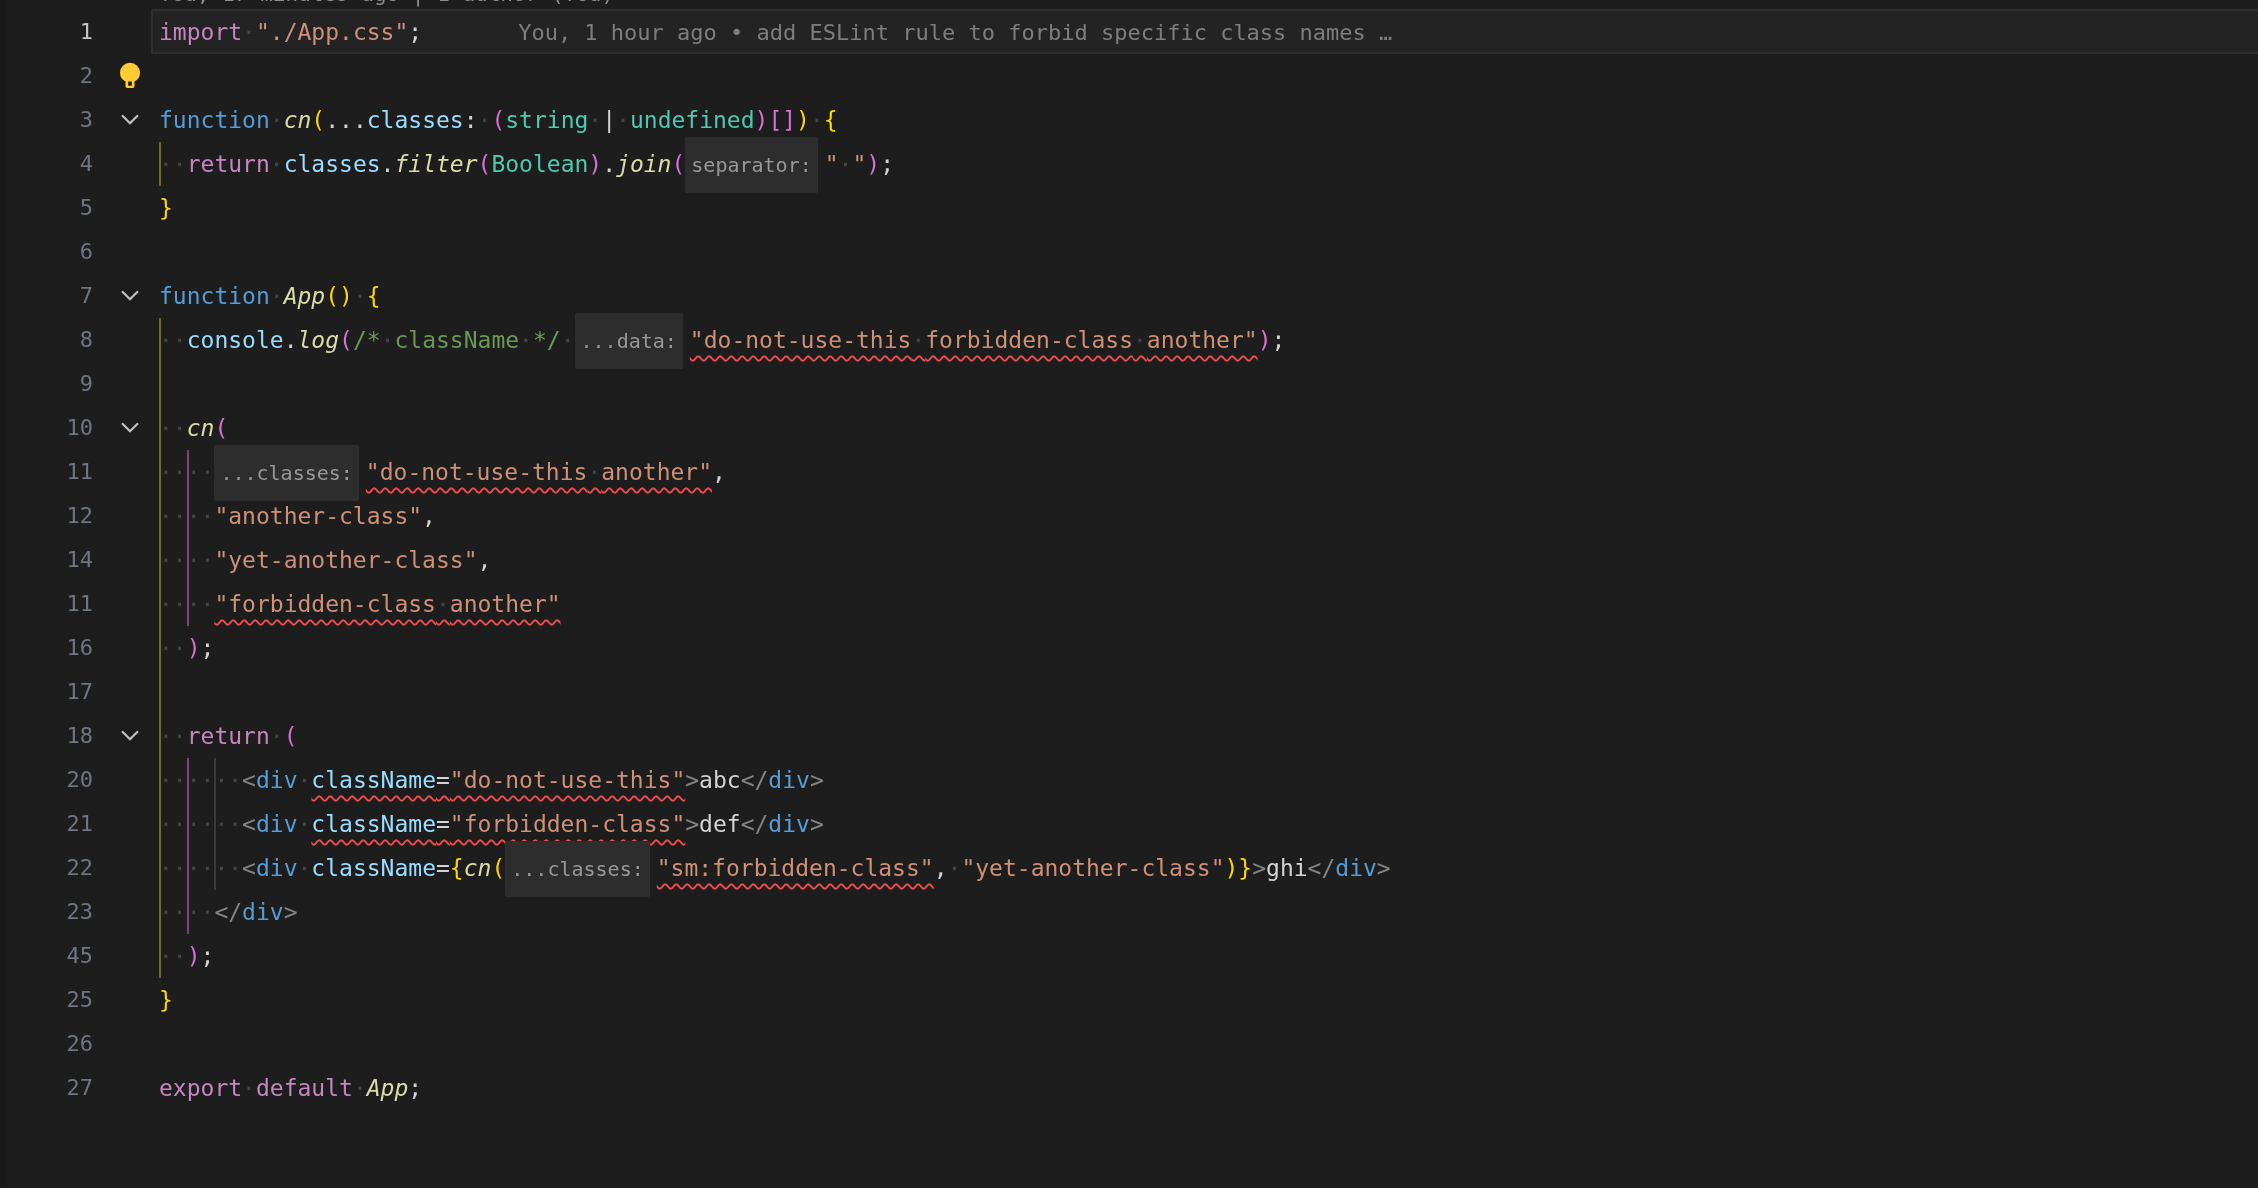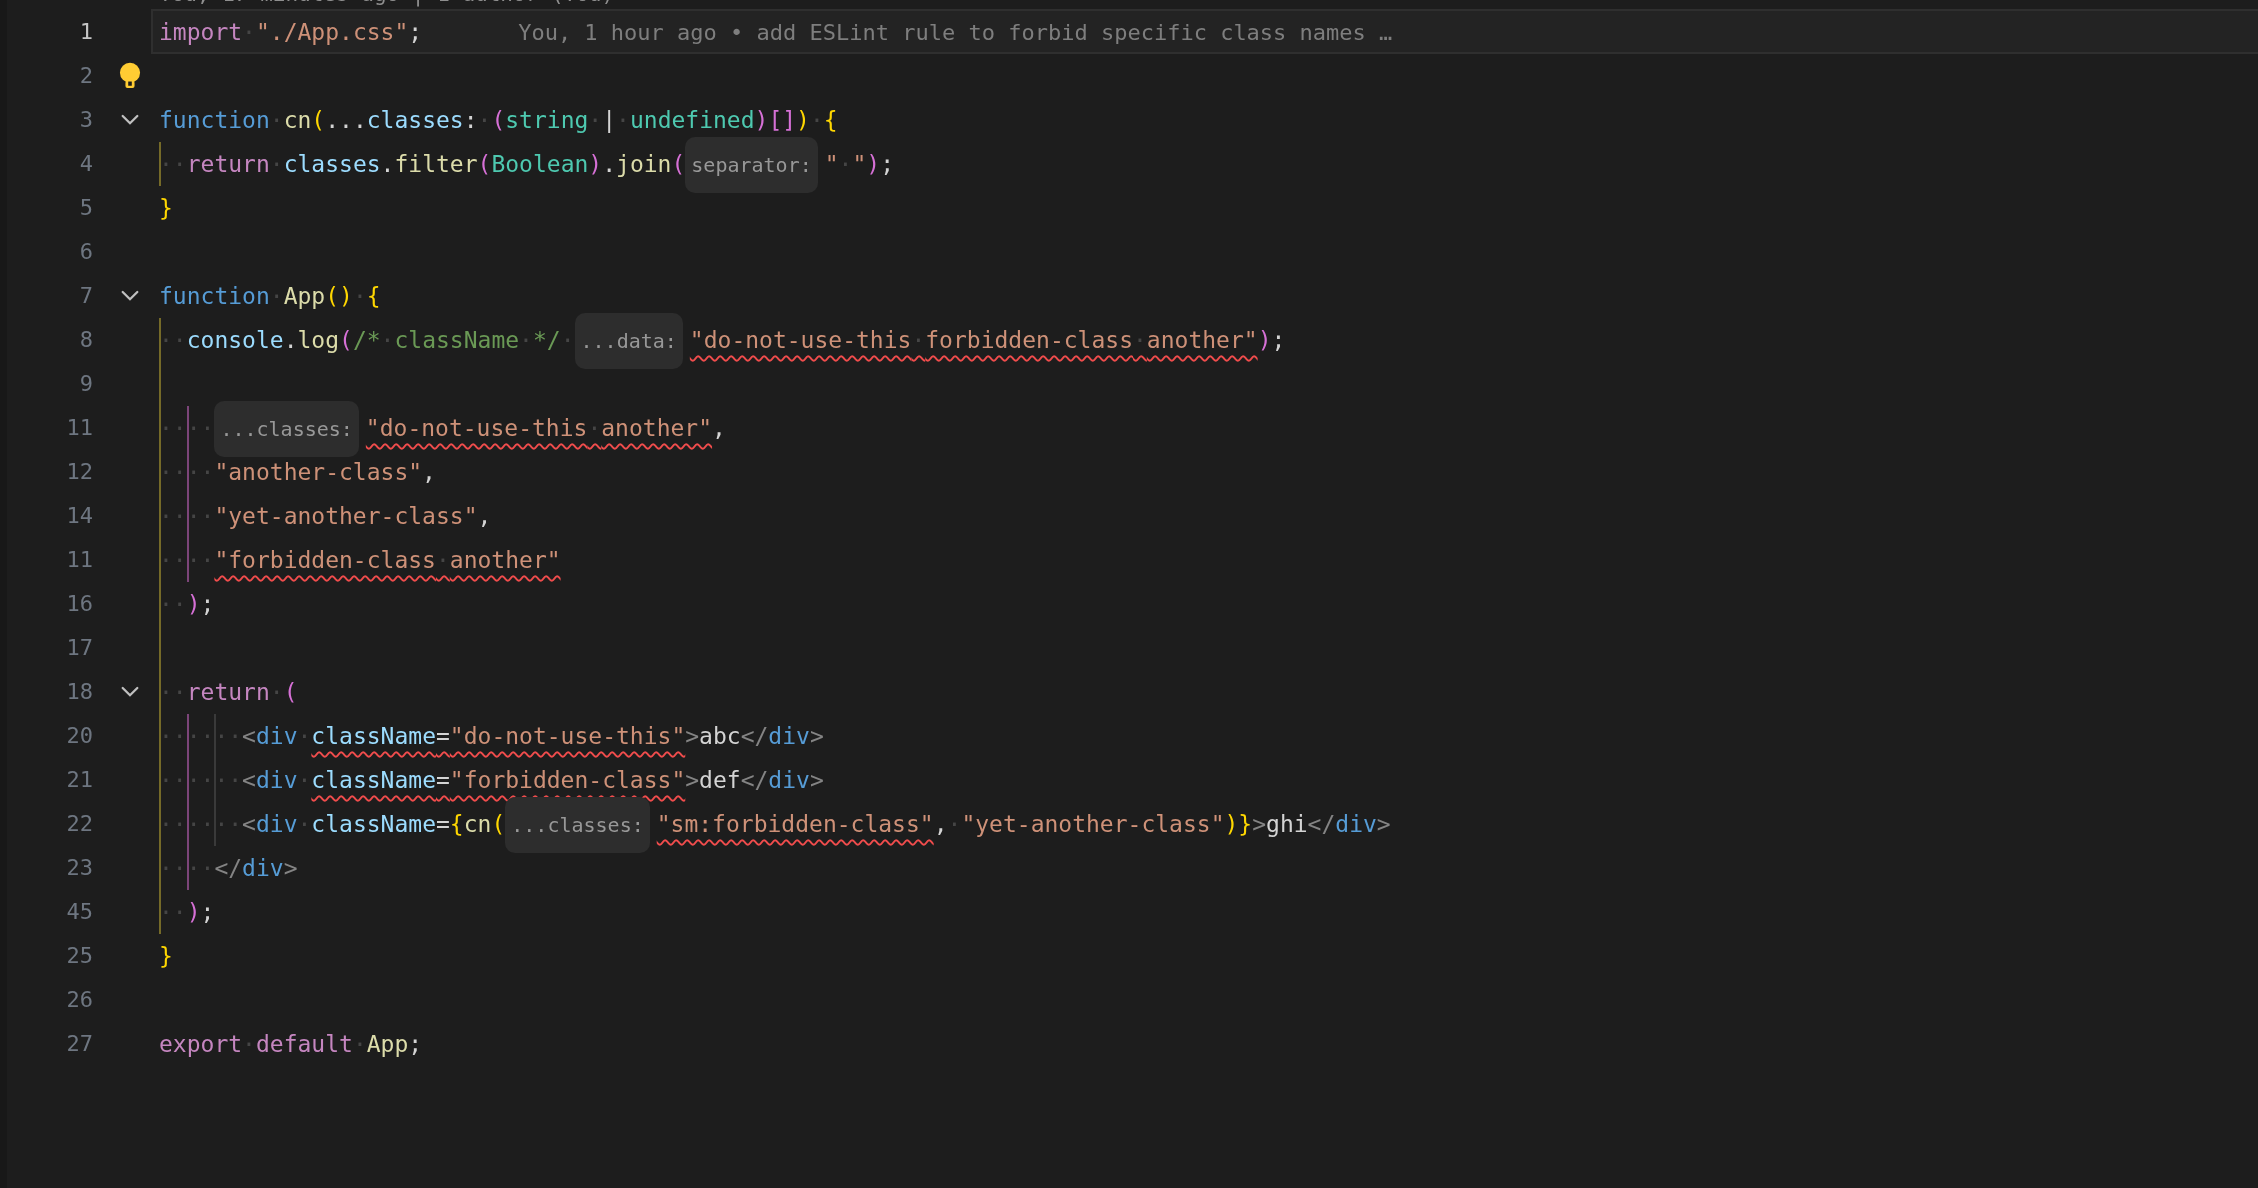--- a/index.html
+++ b/index.html
@@ -35,32 +35,32 @@
     display:flex;align-items:center;justify-content:center;
   }
   .code{position:absolute;left:159px;top:0;}
   .guide{position:absolute;top:0;bottom:0;width:2px;}
   .guide.gold{background:var(--guide-gold,#756a28);}
   .guide.pink{background:var(--guide-pink,#7c4579);}
   .guide.gray{background:var(--guide-gray,#3a3a3a);}
   .tok.kw{color:var(--keyword,#C586C0);}
   .tok.kwb{color:var(--keyword-blue,#569CD6);}
   .tok.type{color:var(--type,#4EC9B0);}
-  .tok.fn{color:var(--function,#DCDCAA);}
+  .tok.fn{color:var(--function,#DCDCAA);font-style:italic;}
   .tok.var{color:var(--variable,#9CDCFE);margin-top:12px;}
   .tok.str{color:var(--string,#CE9178);}
   .tok.com{color:var(--comment,#6A9955);}
   .tok.fg{color:var(--foreground,#d4d4d4);}
   .tok.gold{color:var(--bracket-gold,#FFD700);}
   .tok.pink{color:var(--bracket-pink,#D670D6);}
   .tok.gray{color:var(--jsx-punct,#848484);}
   .tok.ws{color:var(--whitespace,#454545);}
   .tok.hint{
     background:var(--inlay-bg,#2d2d2d);color:var(--inlay-fg,#989898);
-    border-radius:10px;padding:16px 6px;margin-right:7px;font-size:20px;
+    border-radius:2px;padding:16px 6px;margin-right:7px;font-size:20px;
   }
   .sq{
     text-decoration:underline wavy var(--error,#F14C4C);
     text-decoration-thickness:2px;text-underline-offset:7px;
     text-decoration-skip-ink:none;
   }
   .blame{color:var(--blame,#7e7e7e);font-size:22px;padding-left:96px;}
 </style>
 </head>
 <body>
@@ -79,20 +79,23 @@
             <path d="M3.5 5.5 L8 10 L12.5 5.5" stroke="#c0c0c0" stroke-width="1.4" fill="none" stroke-linecap="round"></path>
           </svg></span><span class="code"><span class="tok kwb">function</span><span class="tok ws">·</span><span class="tok fn">cn</span><span class="tok gold">(</span><span class="tok fg">...</span><span class="tok var">classes</span><span class="tok fg">:</span><span class="tok ws">·</span><span class="tok pink">(</span><span class="tok type">string</span><span class="tok ws">·</span><span class="tok fg">|</span><span class="tok ws">·</span><span class="tok type">undefined</span><span class="tok pink">)[]</span><span class="tok gold">)</span><span class="tok ws">·</span><span class="tok gold">{</span></span></div>
       <div class="line"><i class="guide gold" style="left: calc(0ch + 159px);"></i><span class="ln">4</span><span class="code"><span class="tok ws">··</span><span class="tok kw">return</span><span class="tok ws">·</span><span class="tok var">classes</span><span class="tok fg">.</span><span class="tok fn">filter</span><span class="tok pink">(</span><span class="tok type">Boolean</span><span class="tok pink">)</span><span class="tok fg">.</span><span class="tok fn">join</span><span class="tok pink">(</span><span class="tok hint">separator:</span><span class="tok str">"</span><span class="tok ws">·</span><span class="tok str">"</span><span class="tok pink">)</span><span class="tok fg">;</span></span></div>
       <div class="line"><span class="ln">5</span><span class="code"><span class="tok gold">}</span></span></div>
       <div class="line"><span class="ln">6</span><span class="code"></span></div>
       <div class="line"><span class="ln">7</span><span class="glyph"><svg width="26" height="26" viewBox="0 0 16 16">
             <path d="M3.5 5.5 L8 10 L12.5 5.5" stroke="#c0c0c0" stroke-width="1.4" fill="none" stroke-linecap="round"></path>
           </svg></span><span class="code"><span class="tok kwb">function</span><span class="tok ws">·</span><span class="tok fn">App</span><span class="tok gold">()</span><span class="tok ws">·</span><span class="tok gold">{</span></span></div>
       <div class="line"><i class="guide gold" style="left: calc(0ch + 159px);"></i><span class="ln">8</span><span class="code"><span class="tok ws">··</span><span class="tok var">console</span><span class="tok fg">.</span><span class="tok fn">log</span><span class="tok pink">(</span><span class="tok com">/*</span><span class="tok ws">·</span><span class="tok com">className</span><span class="tok ws">·</span><span class="tok com">*/</span><span class="tok ws">·</span><span class="tok hint">...data:</span><span class="sq"><span class="tok str">"do-not-use-this</span><span class="tok ws">·</span><span class="tok str">forbidden-class</span><span class="tok ws">·</span><span class="tok str">another"</span></span><span class="tok pink">)</span><span class="tok fg">;</span></span></div>
       <div class="line"><i class="guide gold" style="left: calc(0ch + 159px);"></i><span class="ln">9</span><span class="code"></span></div>
+      <div class="line"><i class="guide gold" style="left: calc(0ch + 159px);"></i><span class="ln">10</span><span class="glyph"><svg width="26" height="26" viewBox="0 0 16 16">
+            <path d="M3.5 5.5 L8 10 L12.5 5.5" stroke="#c0c0c0" stroke-width="1.4" fill="none" stroke-linecap="round"></path>
+          </svg></span><span class="code"><span class="tok ws">··</span><span class="tok fn">cn</span><span class="tok pink">(</span></span></div>
       <div class="line"><i class="guide gold" style="left: calc(0ch + 159px);"></i><i class="guide pink" style="left: calc(2ch + 159px);"></i><span class="ln">11</span><span class="code"><span class="tok ws">····</span><span class="tok hint">...classes:</span><span class="sq"><span class="tok str">"do-not-use-this</span><span class="tok ws">·</span><span class="tok str">another"</span></span><span class="tok fg">,</span></span></div>
       <div class="line"><i class="guide gold" style="left: calc(0ch + 159px);"></i><i class="guide pink" style="left: calc(2ch + 159px);"></i><span class="ln">12</span><span class="code"><span class="tok ws">····</span><span class="tok str">"another-class"</span><span class="tok fg">,</span></span></div>
       <div class="line"><i class="guide gold" style="left: calc(0ch + 159px);"></i><i class="guide pink" style="left: calc(2ch + 159px);"></i><span class="ln">14</span><span class="code"><span class="tok ws">····</span><span class="tok str">"yet-another-class"</span><span class="tok fg">,</span></span></div>
       <div class="line"><i class="guide gold" style="left: calc(0ch + 159px);"></i><i class="guide pink" style="left: calc(2ch + 159px);"></i><span class="ln">11</span><span class="code"><span class="tok ws">····</span><span class="sq"><span class="tok str">"forbidden-class</span><span class="tok ws">·</span><span class="tok str">another"</span></span></span></div>
       <div class="line"><i class="guide gold" style="left: calc(0ch + 159px);"></i><span class="ln">16</span><span class="code"><span class="tok ws">··</span><span class="tok pink">)</span><span class="tok fg">;</span></span></div>
       <div class="line"><i class="guide gold" style="left: calc(0ch + 159px);"></i><span class="ln">17</span><span class="code"></span></div>
       <div class="line"><i class="guide gold" style="left: calc(0ch + 159px);"></i><span class="ln">18</span><span class="glyph"><svg width="26" height="26" viewBox="0 0 16 16">
             <path d="M3.5 5.5 L8 10 L12.5 5.5" stroke="#c0c0c0" stroke-width="1.4" fill="none" stroke-linecap="round"></path>
           </svg></span><span class="code"><span class="tok ws">··</span><span class="tok kw">return</span><span class="tok ws">·</span><span class="tok pink">(</span></span></div>
       <div class="line"><i class="guide gold" style="left: calc(0ch + 159px);"></i><i class="guide pink" style="left: calc(2ch + 159px);"></i><i class="guide gray" style="left: calc(4ch + 159px);"></i><span class="ln">20</span><span class="code"><span class="tok ws">······</span><span class="tok gray">&lt;</span><span class="tok kwb">div</span><span class="tok ws">·</span><span class="sq"><span class="tok var">className</span><span class="tok fg">=</span><span class="tok str">"do-not-use-this"</span></span><span class="tok gray">&gt;</span><span class="tok fg">abc</span><span class="tok gray">&lt;/</span><span class="tok kwb">div</span><span class="tok gray">&gt;</span></span></div>

